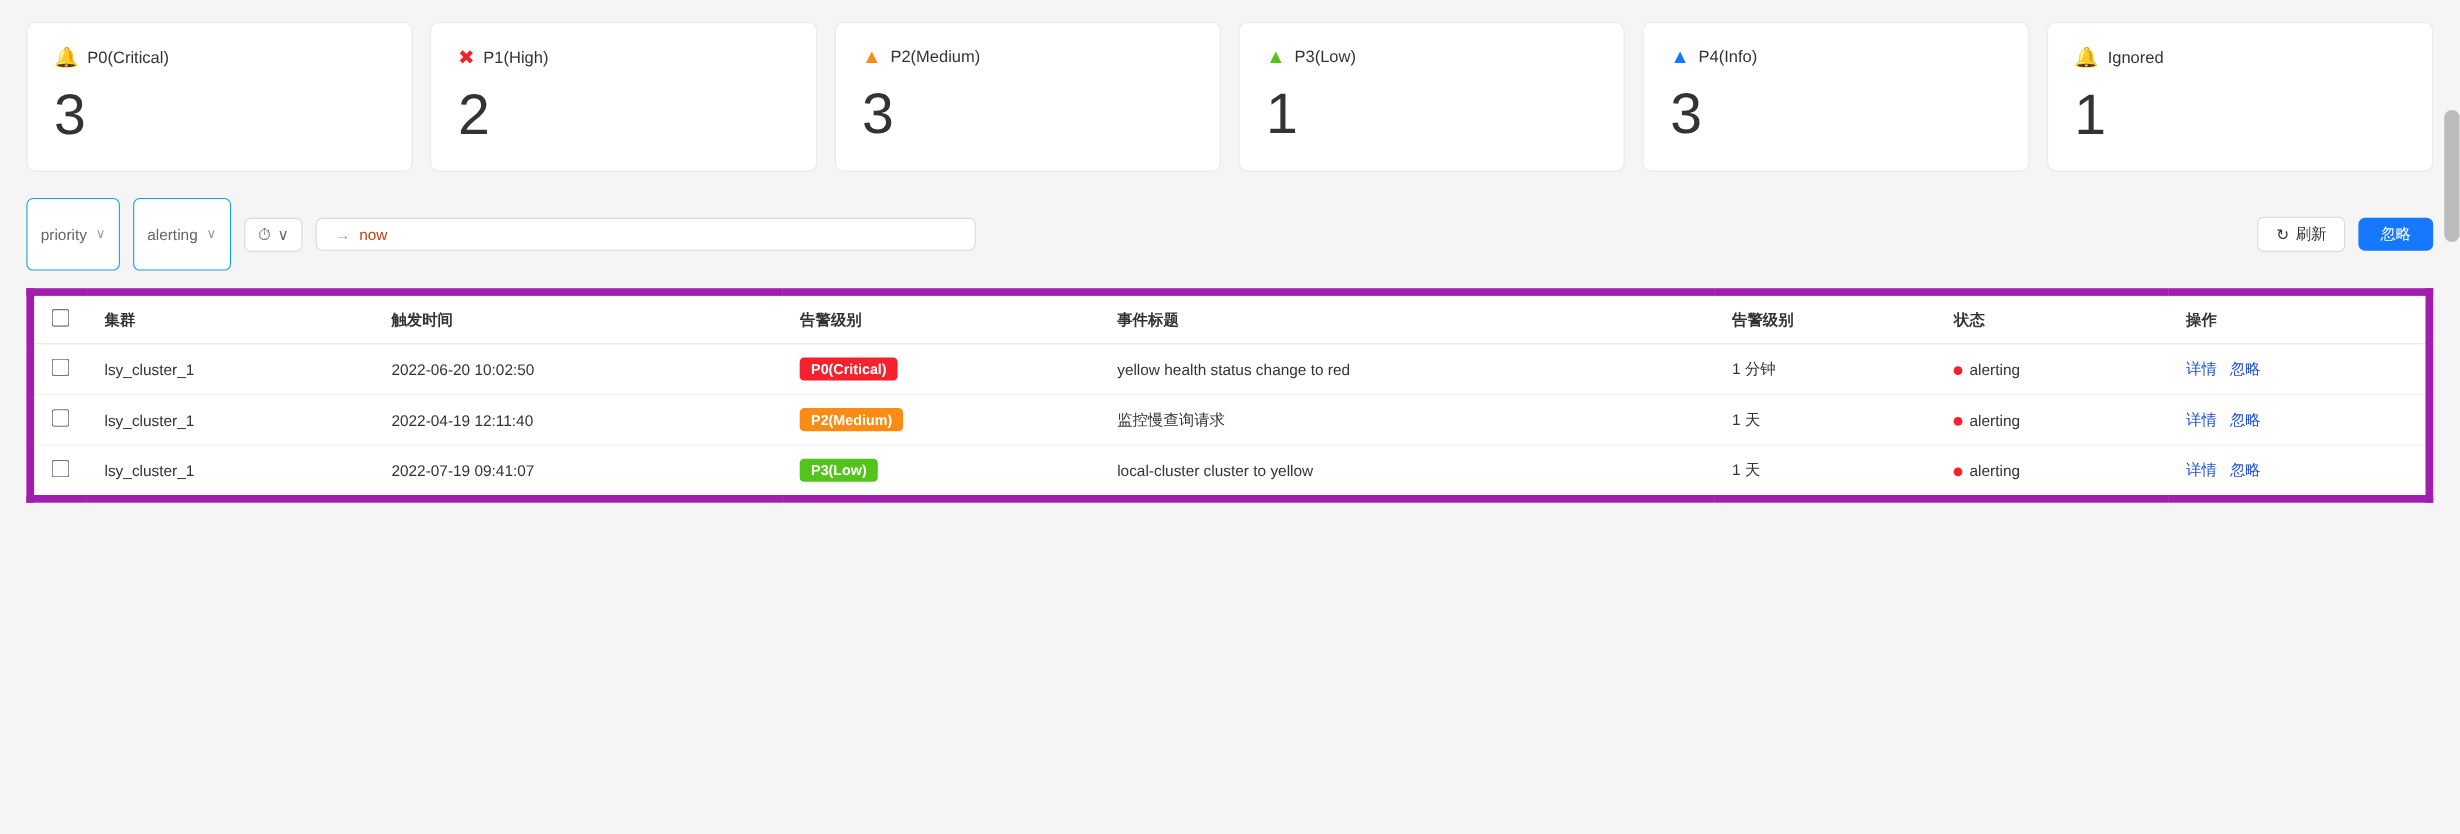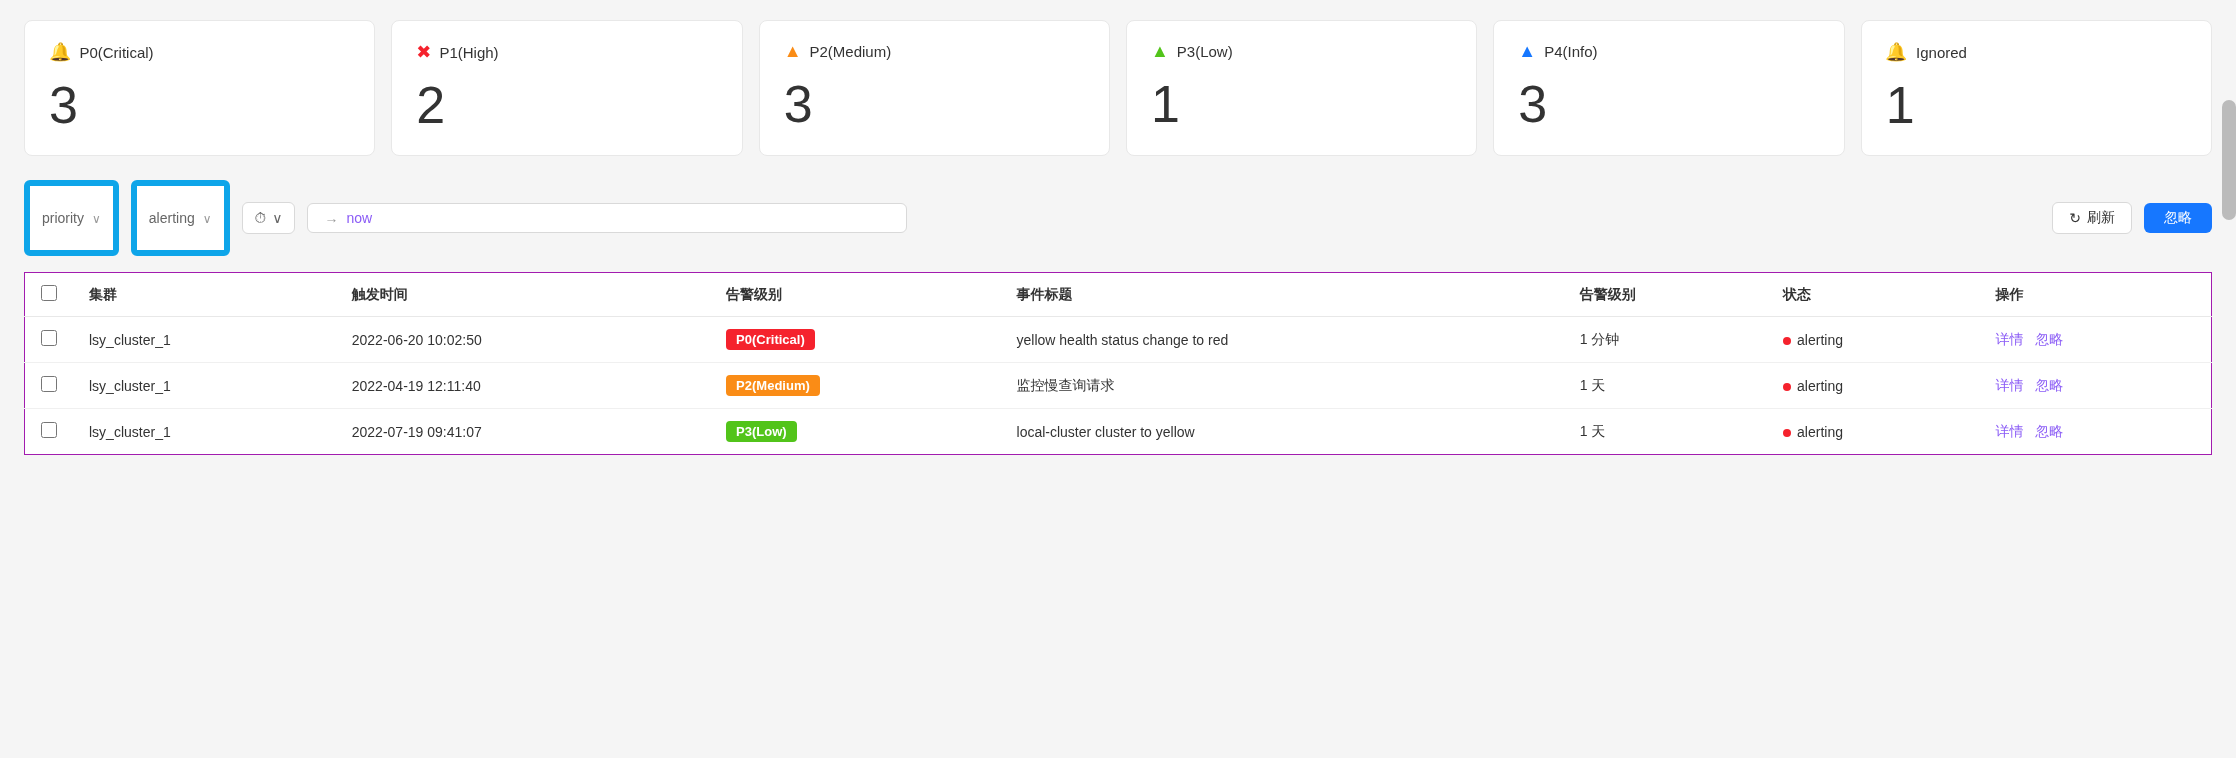--- a/index.html
+++ b/index.html
@@ -56,23 +56,23 @@
     
     .filter-bar {
       display: flex;
       align-items: center;
       gap: 12px;
       margin-bottom: 16px;
     }
 
     .filter-select {
       display: flex;
-      align-items: flex-end;
-      background: #fff;
-      border: 6px solid #0ea5e9;
+      align-items: flex-start;
+      background: #fff;
+      border: 1px solid #0ea5e9;
       border-radius: 6px;
       padding: 24px 12px;
       cursor: pointer;
       gap: 8px;
       color: #666;
       font-size: 14px;
     }
 
     .filter-select .chevron {
       color: #999;
@@ -132,21 +132,21 @@
       border-radius: 6px;
       padding: 6px 20px;
       cursor: pointer;
       font-size: 14px;
       font-weight: 500;
     }
 
     
     .alert-table {
       background: #fff;
-      border: 1px solid #a21caf;
+      border: 7px solid #a21caf;
       border-radius: 4px;
       width: 100%;
       border-collapse: collapse;
     }
 
     .alert-table thead tr {
       border-bottom: 1px solid #e8e8e8;
     }
 
     .alert-table thead th {
@@ -203,21 +203,21 @@
       border-radius: 50%;
       margin-right: 6px;
     }
     .dot-red { background: #f5222d; }
 
     .status-text {
       color: #333;
     }
 
     .action-link {
-      color: #8b5cf6;
+      color: #1d4ed8;
       cursor: pointer;
       text-decoration: none;
       margin-right: 8px;
     }
 
     .action-link:last-child { margin-right: 0; }
 
     
     .scrollbar-placeholder {
       position: fixed;
@@ -287,21 +287,21 @@
     <div class="filter-select">
       <span>alerting</span>
       <span class="chevron">∨</span>
     </div>
     <div class="time-filter">
       <span style="font-size:15px;">⏱</span>
       <span class="chevron">∨</span>
     </div>
     <div class="time-range-box">
       <span class="time-range-arrow">→</span>
-      <span style="color:#8b5cf6;">now</span>
+      <span style="color:#c2410c;">now</span>
     </div>
     <div class="spacer"></div>
     <button class="refresh-btn">
       <span style="font-size:14px;">↻</span>
       <span>刷新</span>
     </button>
     <button class="ignore-btn">
       <span>忽略</span>
     </button>
   </div>

